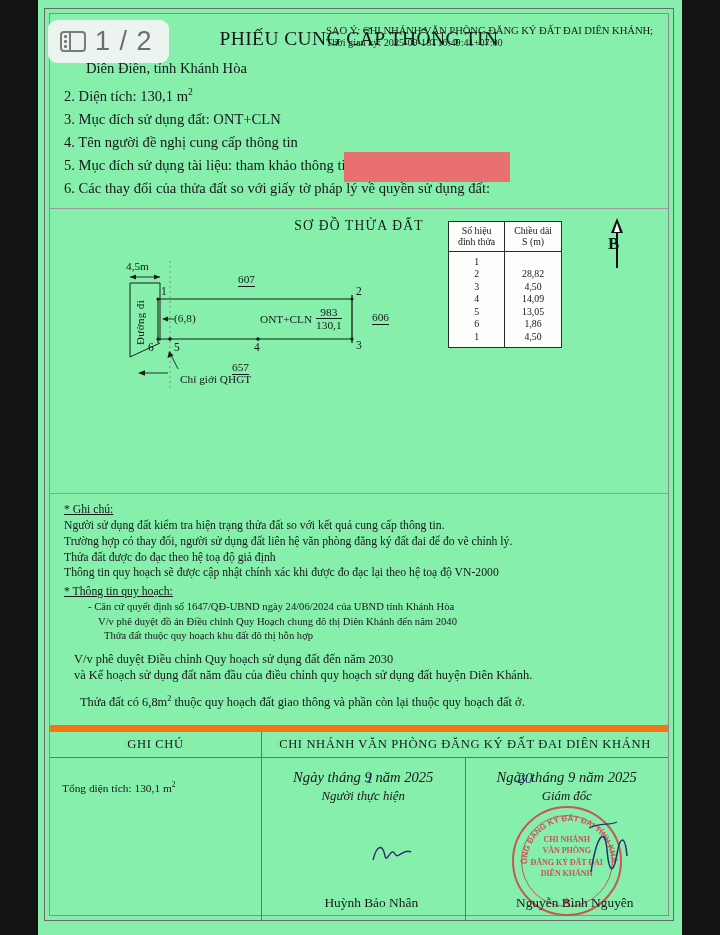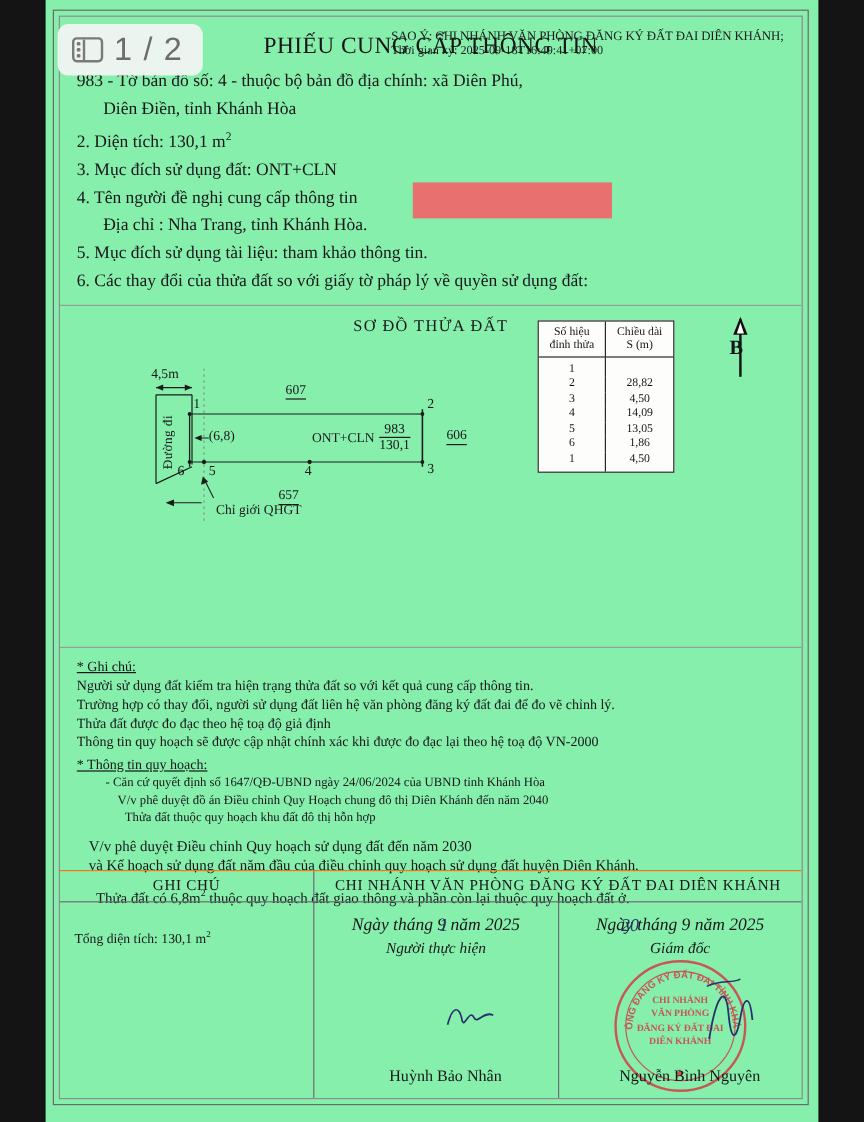--- a/index.html
+++ b/index.html
@@ -157,21 +157,21 @@
   .notes .hd { text-decoration: underline; margin-bottom: 1px; }
   .notes .sm { font-size: 10.6px; line-height: 14.4px; margin-left: 24px; }
   .notes .pad { padding-left: 10px; }
   .notes .pad2 { padding-left: 16px; }
   .notes .gap { height: 7px; }
   .notes .big { font-size: 12.4px; line-height: 16.6px; }
 
   
   .ftable {
     position: absolute; left: 0; right: 0; bottom: 0;
-    border-top: 1px solid #f97316;
+    border-top: 7px solid #f97316;
     height: 190px;
   }
   .ftable .hrow { display: flex; border-bottom: 1px solid #6f6f6f; height: 26px; }
   .ftable .c1 { width: 212px; border-right: 1px solid #6f6f6f; text-align: center; }
   .ftable .c2 { flex: 1; text-align: center; }
   .ftable .hdr { font-size: 12.6px; letter-spacing: .6px; padding-top: 5px; }
   .ftable .brow { display: flex; height: 163px; }
   .ftable .b1 { width: 212px; border-right: 1px solid #6f6f6f; padding: 22px 0 0 12px; font-size: 11.4px; }
   .ftable .b2 { flex: 1; display: flex; }
   .ftable .q { flex: 1; position: relative; text-align: center; }
@@ -268,26 +268,24 @@
     <div id="content">
 
       <div class="doc-title">PHIẾU CUNG CẤP THÔNG TIN</div>
 
       <div class="sig-overlay">
         <div class="l1">SAO Ý: CHI NHÁNH VĂN PHÒNG ĐĂNG KÝ ĐẤT ĐAI DIÊN KHÁNH;</div>
         <div class="l2">Thời gian ký: 2025-09-18T16:49:41+07:00</div>
       </div>
 
       <div class="body">
-        <div class="ln">983 - Tờ bản đồ số: 4 -  thuộc bộ bản đồ địa chính: xã Diên Phú,</div>
         <div class="ln indent">Diên Điền, tỉnh Khánh Hòa</div>
         <div class="ln"><span>2. Diện tích: 130,1 m</span><sup>2</sup></div>
         <div class="ln">3. Mục đích sử dụng đất: ONT+CLN</div>
         <div class="ln">4. Tên người đề nghị cung cấp thông tin</div>
-        <div class="ln indent">Địa chỉ : Nha Trang, tỉnh Khánh Hòa.</div>
         <div class="ln">5. Mục đích sử dụng tài liệu: tham khảo thông tin.</div>
         <div class="ln">6. Các thay đổi của thửa đất so với giấy tờ pháp lý về quyền sử dụng đất:</div>
       </div>
       <div class="redaction"></div>
 
       <div class="rule" style="margin-top:8px"></div>
       <div class="diagram-wrap">
         <div class="diagram-title">SƠ ĐỒ THỬA ĐẤT</div>
 
         <div class="north">

